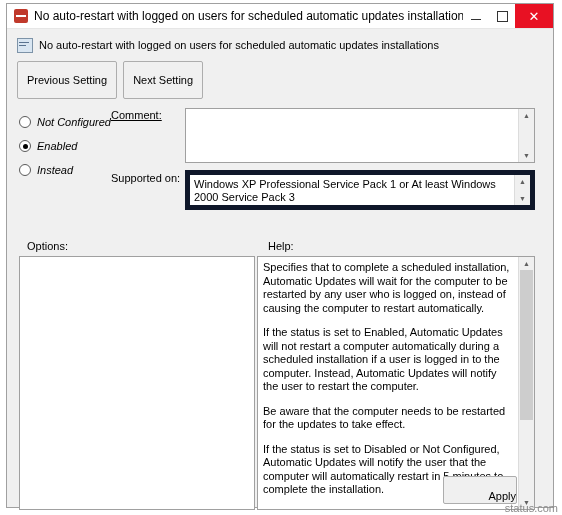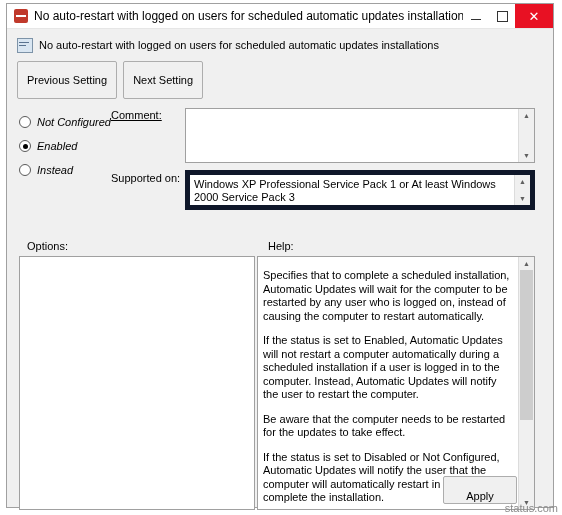--- a/index.html
+++ b/index.html
@@ -127,21 +127,21 @@
   .pane{
     position:absolute;background:#ffffff;border:1px solid #a0a0a0;
     box-sizing:border-box;display:flex;
   }
   .options-pane{left:12px;top:0;width:236px;height:254px;}
   .help-pane{left:250px;top:0;width:278px;height:254px;}
   .help-text{
     flex:1 1 auto;padding:4px 6px 4px 5px;font-size:11px;line-height:13.5px;
     overflow:hidden;
   }
-  .help-text p{margin:8px 0 11px 0;}
+  .help-text p{margin:0 0 11px 0;}
   .help-scroll{
     width:15px;background:#f0f0f0;border-left:1px solid #dcdcdc;
     display:flex;flex-direction:column;align-items:center;flex:0 0 auto;
   }
   .help-scroll .thumb{
     width:13px;height:150px;background:#cdcdcd;margin:0 auto;
   }
   .help-scroll .trk{width:15px;background:#f0f0f0;flex:1 1 auto;}
   
   .footer{
@@ -259,18 +259,18 @@
         <div class="arrow">▼</div>
       </div>
     </div>
   </div>
 
   <div class="footer">
     <button class="btn btn-ok">OK</button>
     <button class="btn btn-cancel">Cancel</button>
   </div>
   <div style="position:absolute;left:436px;top:472px;">
-    <button class="btn" style="min-width:74px;height:16px;padding:13px 0;text-align:center;">Apply</button>
+    <button class="btn" style="min-width:74px;height:16px;padding:13px 0;text-align:right;">Apply</button>
   </div>
 
 </div>
 
 <div class="watermark">status.com</div>
 
 </body></html>

